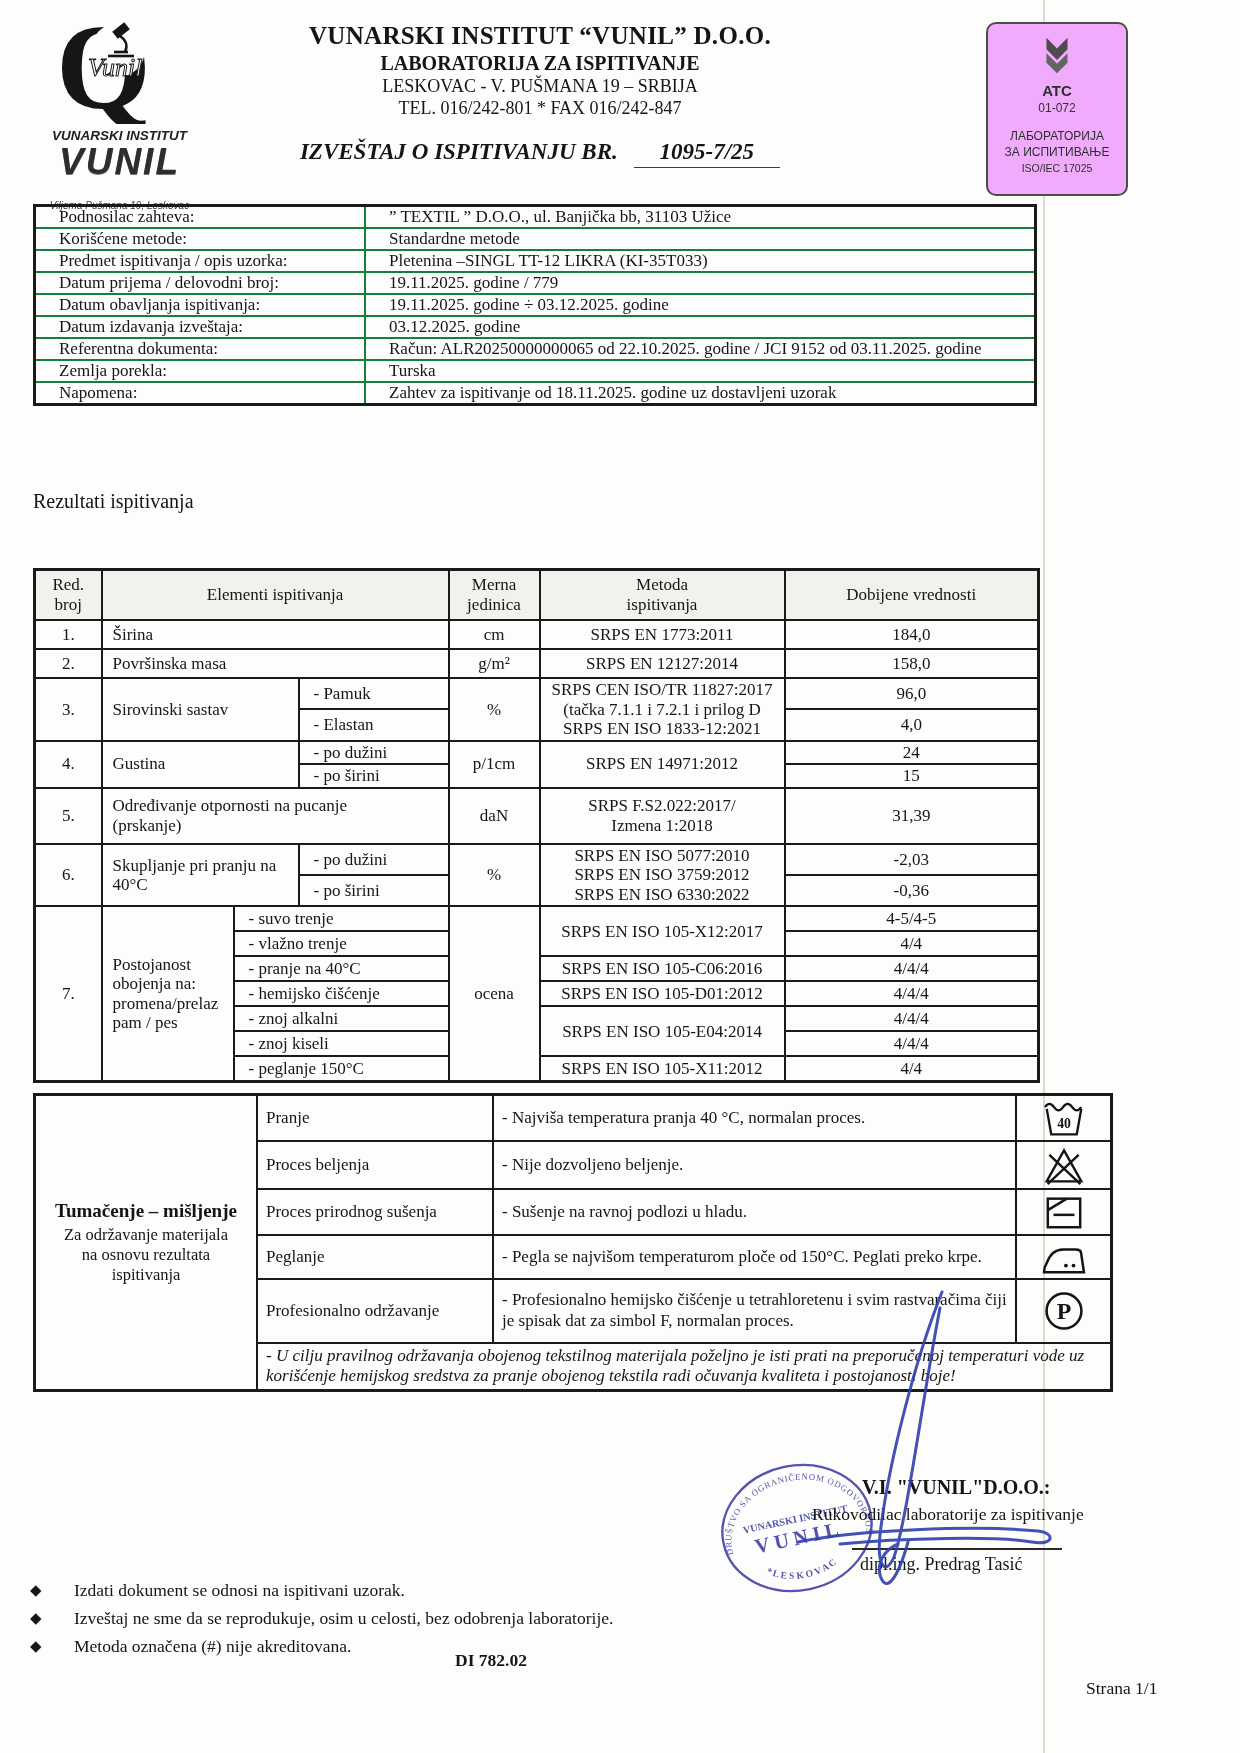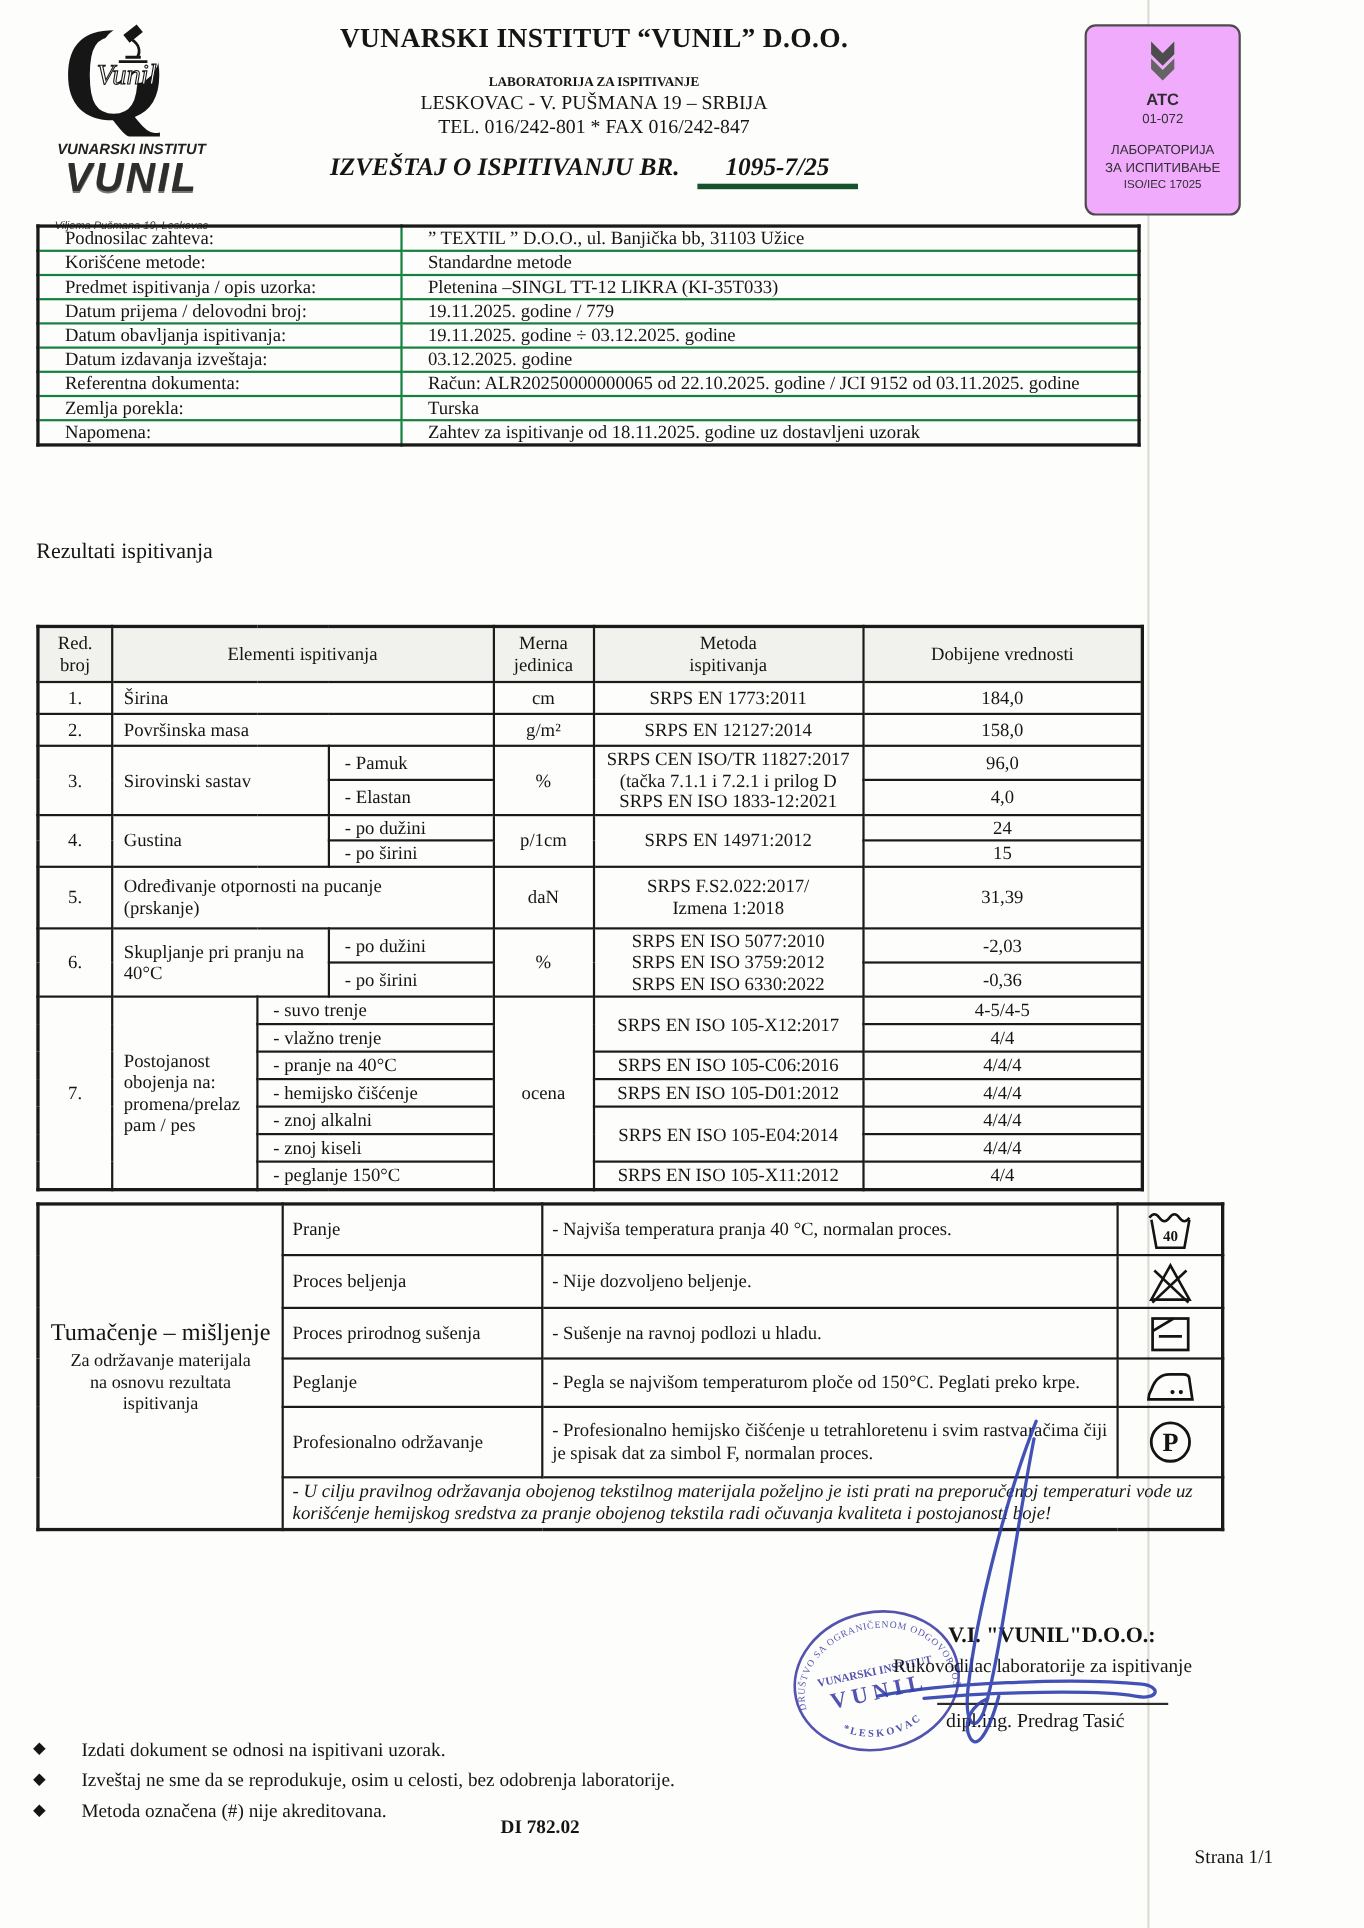--- a/index.html
+++ b/index.html
@@ -6,24 +6,24 @@
   .page{position:relative;width:1240px;height:1753px;background:#fdfdfb;overflow:hidden;
         font-family:"Liberation Serif", serif;color:#151515;}
   .abs{position:absolute;}
   .pre{white-space:pre-line;}
   .scanline{position:absolute;left:1043px;top:0;width:2px;height:1753px;background:#dcdcd6;}
 
   
   .logo-block{left:22px;top:8px;width:195px;text-align:center;}
   .hdr-center{left:235px;top:22px;width:610px;text-align:center;}
   .hdr-name{font-size:25px;font-weight:bold;letter-spacing:.3px;}
-  .hdr-lab{font-size:12px;font-weight:bold;margin-top:17px;}
+  .hdr-lab{font-size:20px;font-weight:bold;margin-top:2px;}
   .hdr-addr,.hdr-tel{font-size:18px;margin-top:1px;}
   .title-row{left:235px;top:139px;width:610px;text-align:center;font-style:italic;font-weight:bold;font-size:23px;}
-  .title-num{display:inline-block;border-bottom:5px solid #14532d;padding:0 26px 2px 26px;margin-left:10px;}
+  .title-num{display:inline-block;border-bottom:1px solid #14532d;padding:0 26px 2px 26px;margin-left:10px;}
   .vi-small{font-family:"Liberation Sans",sans-serif;font-size:13.5px;font-weight:bold;font-style:italic;color:#222;margin-top:4px;}
   .vunil-big{font-family:"Liberation Sans",sans-serif;font-size:37px;font-weight:900;font-style:italic;letter-spacing:2px;color:#2e2e2e;line-height:1;
              text-shadow:0 1px 0 #777;}
   .addr-tiny{font-family:"Liberation Sans",sans-serif;font-size:10px;font-style:italic;color:#3a3a3a;margin-top:20px;}
 
   .badge{left:986px;top:22px;width:138px;height:170px;border:2px solid #4c4c4c;border-radius:10px;
          display:flex;flex-direction:column;align-items:center;justify-content:flex-start;
          font-family:"Liberation Sans",sans-serif;background:#f0abfc;}
   .badge .atc{font-size:15px;font-weight:bold;color:#2e2e2e;margin-top:2px;}
   .badge .num{font-size:12px;color:#333;margin-top:2px;}
@@ -43,21 +43,21 @@
   .res-tbl td{border:2px solid #1a1a1a;font-size:17px;line-height:1.15;padding:1px 4px;text-align:center;overflow:hidden;}
   .res-tbl td.el{text-align:left;padding-left:10px;}
   .res-tbl td.sub{text-align:left;padding-left:14px;}
   .res-tbl tr.hd td{background:#f1f1ed;height:46px;}
 
   .gap{height:10px;}
 
   .care-tbl{width:1004px;border:3px solid #1a1a1a;}
   .care-tbl td{border:2px solid #1a1a1a;font-size:17px;line-height:1.2;padding:2px 8px;overflow:hidden;}
   .care-left{width:204px;text-align:center;vertical-align:middle;}
-  .care-left .t1{font-weight:normal;font-size:22px;}
+  .care-left .t1{font-weight:bold;font-size:19px;}
   .care-left .t2{font-size:16.5px;margin-top:2px;}
   .care-proc{width:218px;padding-left:14px;}
   .care-desc{width:505px;}
   .care-icon{width:77px;text-align:center;vertical-align:middle;padding:1px;}
   .care-note{font-style:italic;font-size:17px;line-height:1.5;padding:6px 12px;}
 
   
   .sig-wrap{left:600px;top:1280px;width:560px;height:340px;}
   .sig-company{position:absolute;left:262px;top:196px;font-size:20px;font-weight:bold;}
   .sig-role{position:absolute;left:212px;top:224px;font-size:17.5px;}

